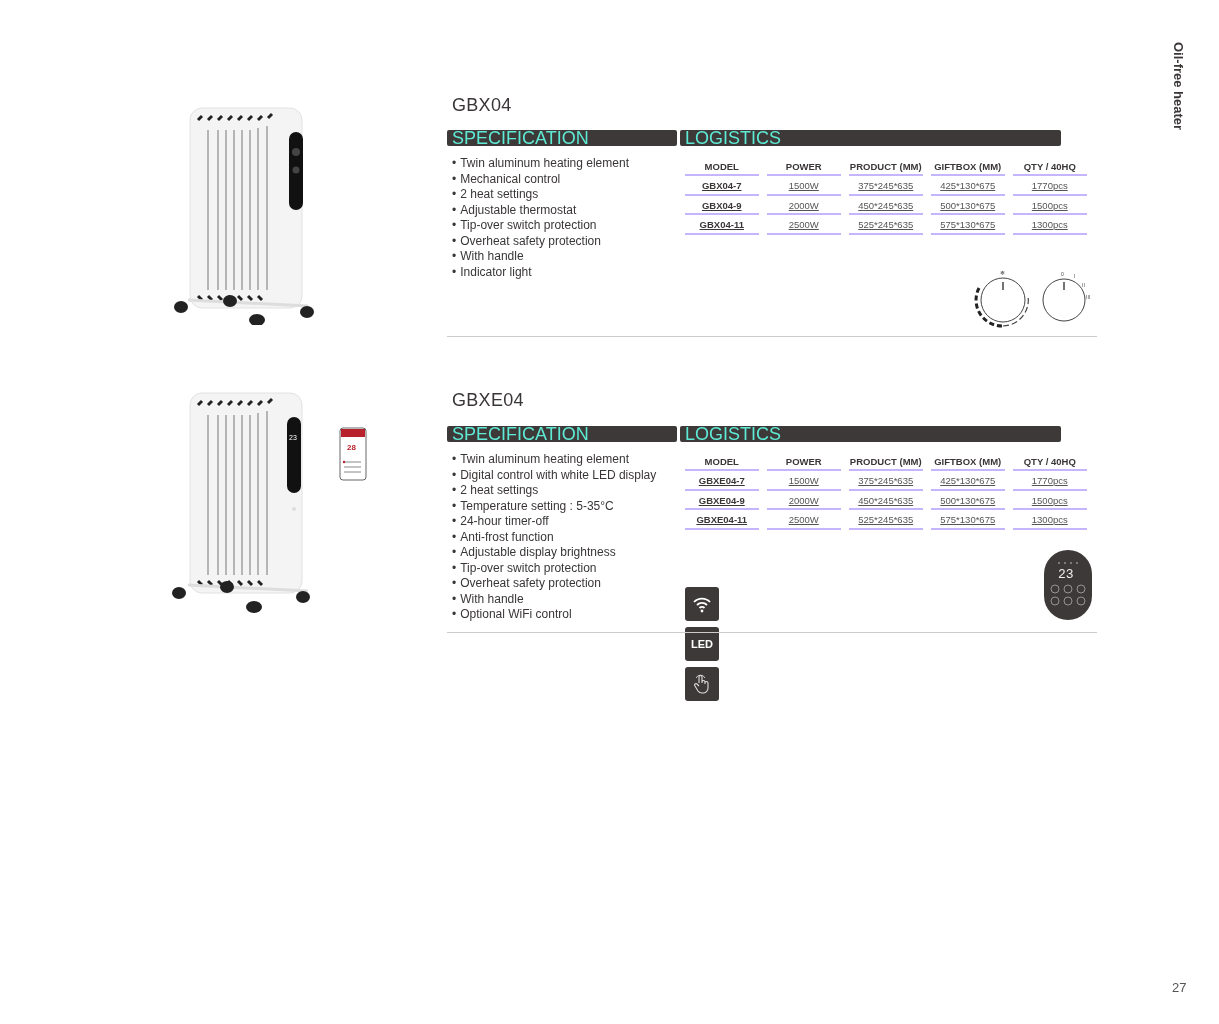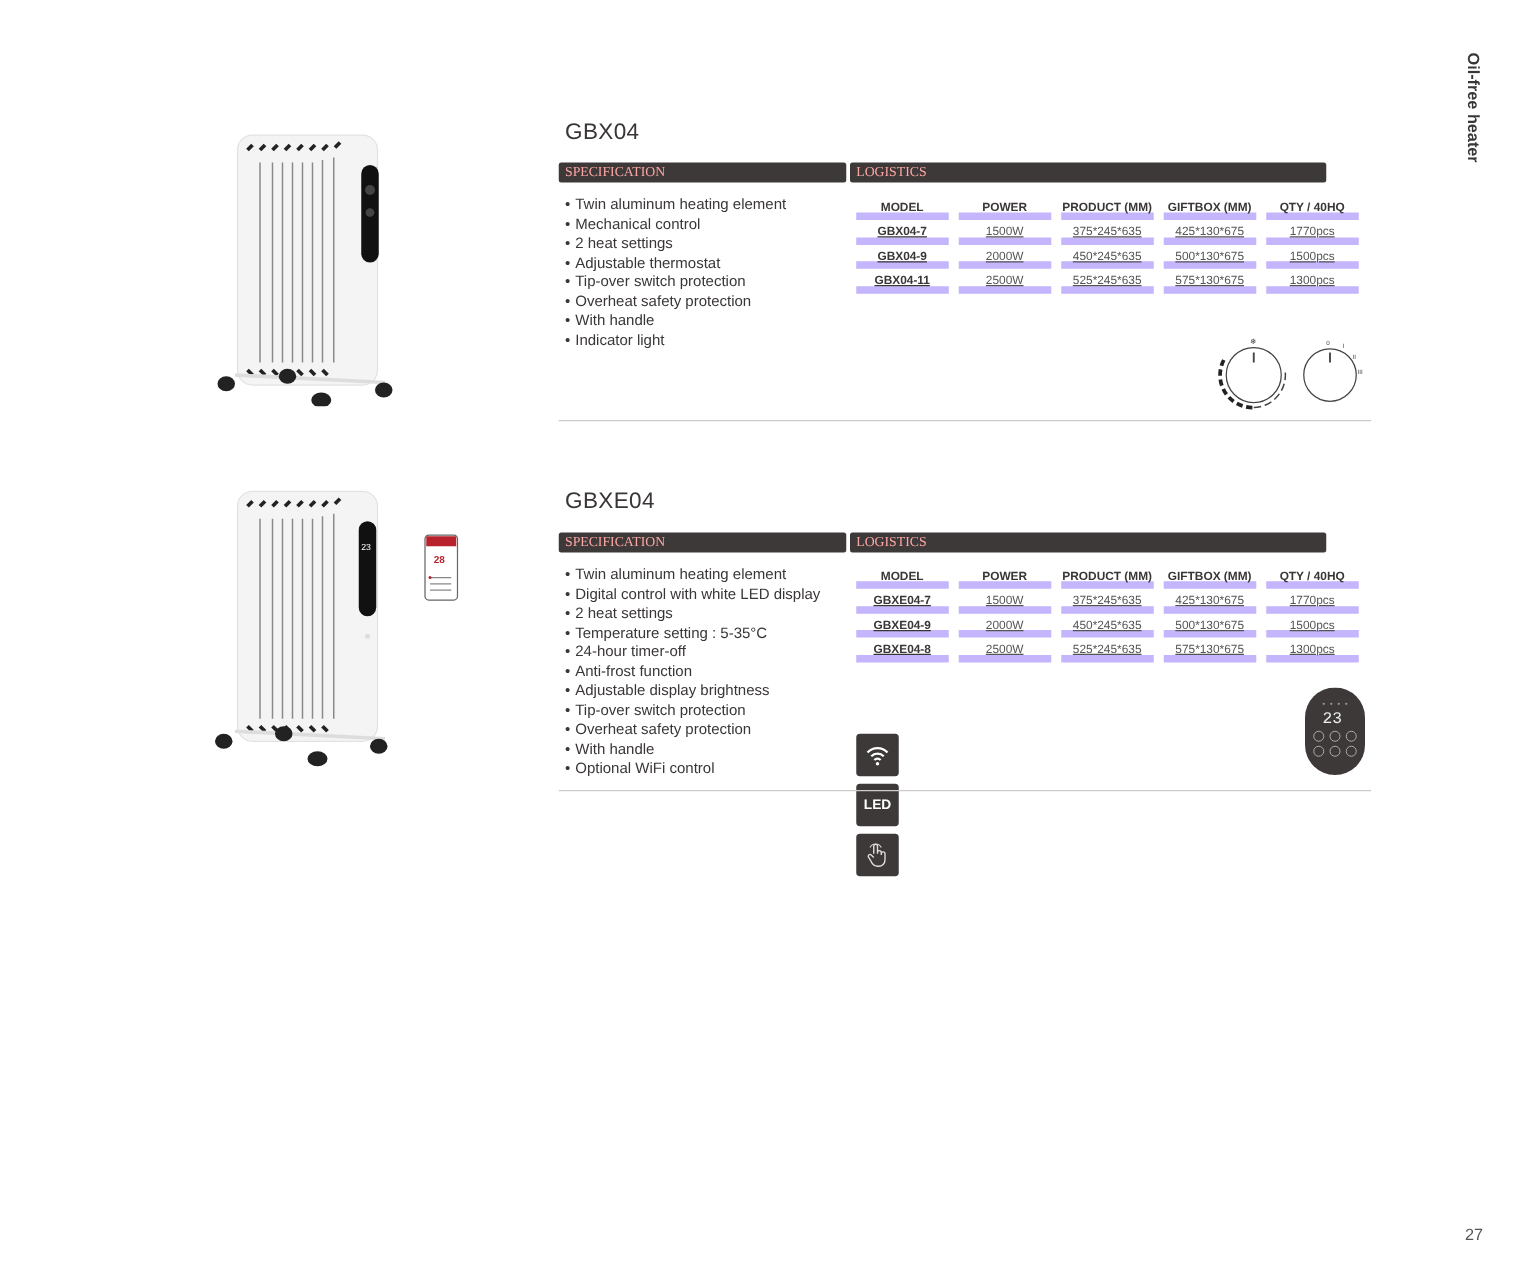--- a/index.html
+++ b/index.html
@@ -6,30 +6,30 @@
   body { width:1219px; height:1024px; position:relative; overflow:hidden; font-family:"Liberation Sans", sans-serif; color:#3a3636; }
   .side-label { position:absolute; left:1168px; top:42px; width:20px; height:100px; }
   .side-label span { position:absolute; left:0; top:0; transform-origin:0 0; transform:translate(18px,0) rotate(90deg); white-space:nowrap; font-size:13px; font-weight:bold; color:#3a3636; }
   .page-num { position:absolute; left:1172px; top:980px; font-size:13px; color:#555; }
 
   .product { position:absolute; left:0; width:1219px; }
   .p1 { top:0; }
   .p2 { top:295px; }
 
   .title { position:absolute; left:452px; font-size:18px; font-weight:normal; color:#3a3636; letter-spacing:0.3px; }
-  .bar { position:absolute; height:16px; background:#3d3938; border-radius:2px; color:#fca5a5; font-size:11px; line-height:16px; padding-left:5px; box-sizing:border-box;font-family:Liberation Serif, serif; }
+  .bar { position:absolute; height:16px; background:#3d3938; border-radius:2px; color:#5eead4; font-size:18px; line-height:16px; padding-left:5px; box-sizing:border-box; }
   .bar.spec { left:447px; width:230px; }
   .bar.log { left:680px; width:381px; }
 
   .features { position:absolute; left:452px; margin:0; padding:0; list-style:none; font-size:12px; line-height:15.5px; color:#3a3636; }
   .features li::before { content:"\2022"; margin-right:4px; }
 
   .table { position:absolute; left:685px; width:410px; }
   .thead, .trow { display:flex; }
-  .cell { width:75px; margin-right:8.5px; text-align:center; font-size:9.5px; box-sizing:border-box; border-bottom:6px solid #c4b5fd; }
+  .cell { width:75px; margin-right:8.5px; text-align:center; font-size:9.5px; box-sizing:border-box; border-bottom:2px solid #c4b5fd; }
   .thead .cell { height:18px; line-height:18px; font-weight:bold; color:#3a3636; }
   .trow .cell { height:19.5px; line-height:19.5px; color:#555;text-decoration:underline; }
   .trow .cell.model { font-weight:bold; color:#3a3636; }
 
   .divider { position:absolute; left:447px; width:650px; height:1px; background:#cfcbcb; }
 
   .heater { position:absolute; }
   .icons { position:absolute; left:685px; display:flex; gap:6px;flex-direction:column; }
   .ibox { width:34px; height:34px; background:#3d3938; border-radius:3px; display:flex; align-items:center; justify-content:center; color:#fff; font-size:11px; font-weight:bold; }
 </style>
@@ -234,21 +234,21 @@
       <div class="cell">1770pcs</div>
     </div>
     <div class="trow">
       <div class="cell model">GBXE04-9</div>
       <div class="cell">2000W</div>
       <div class="cell">450*245*635</div>
       <div class="cell">500*130*675</div>
       <div class="cell">1500pcs</div>
     </div>
     <div class="trow">
-      <div class="cell model">GBXE04-8</div>
+      <div class="cell model">GBXE04-11</div>
       <div class="cell">2500W</div>
       <div class="cell">525*245*635</div>
       <div class="cell">575*130*675</div>
       <div class="cell">1300pcs</div>
     </div>
   </div>
 
   <div class="icons" style="top:292px">
     <div class="ibox">
       <svg width="20" height="18" viewBox="0 0 20 18">

